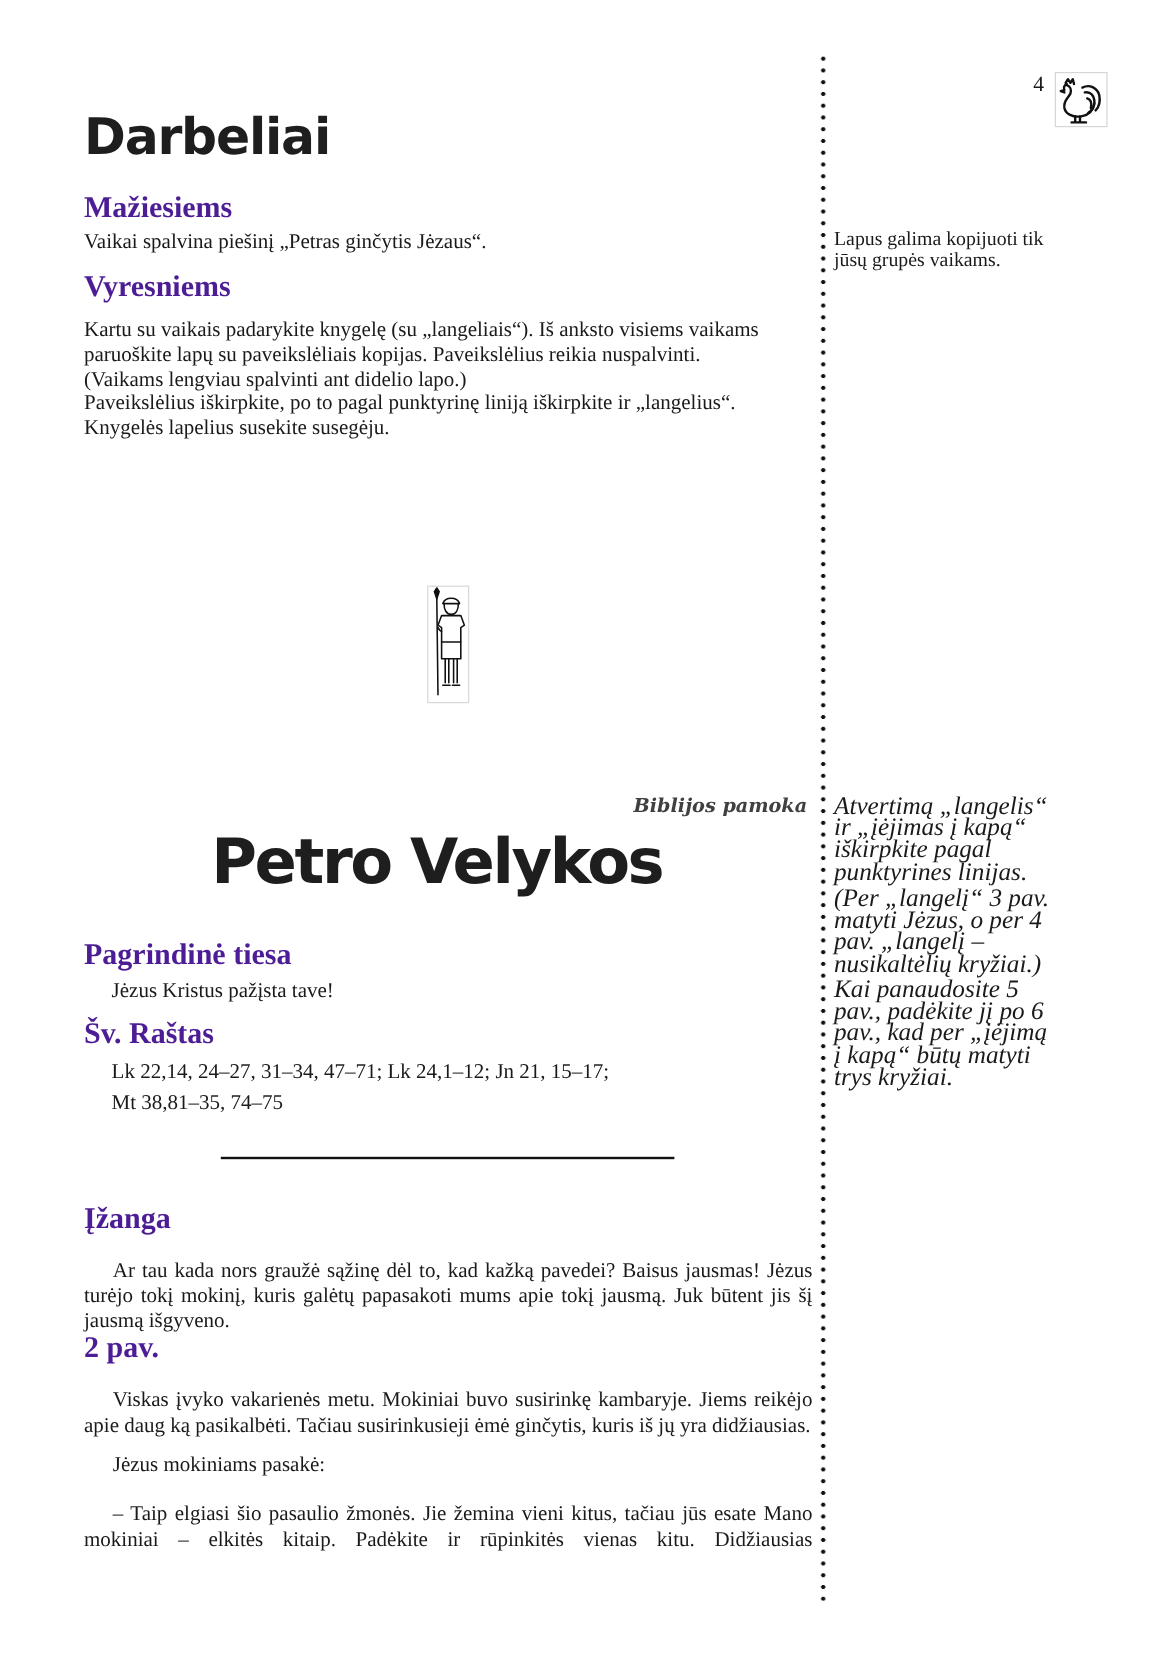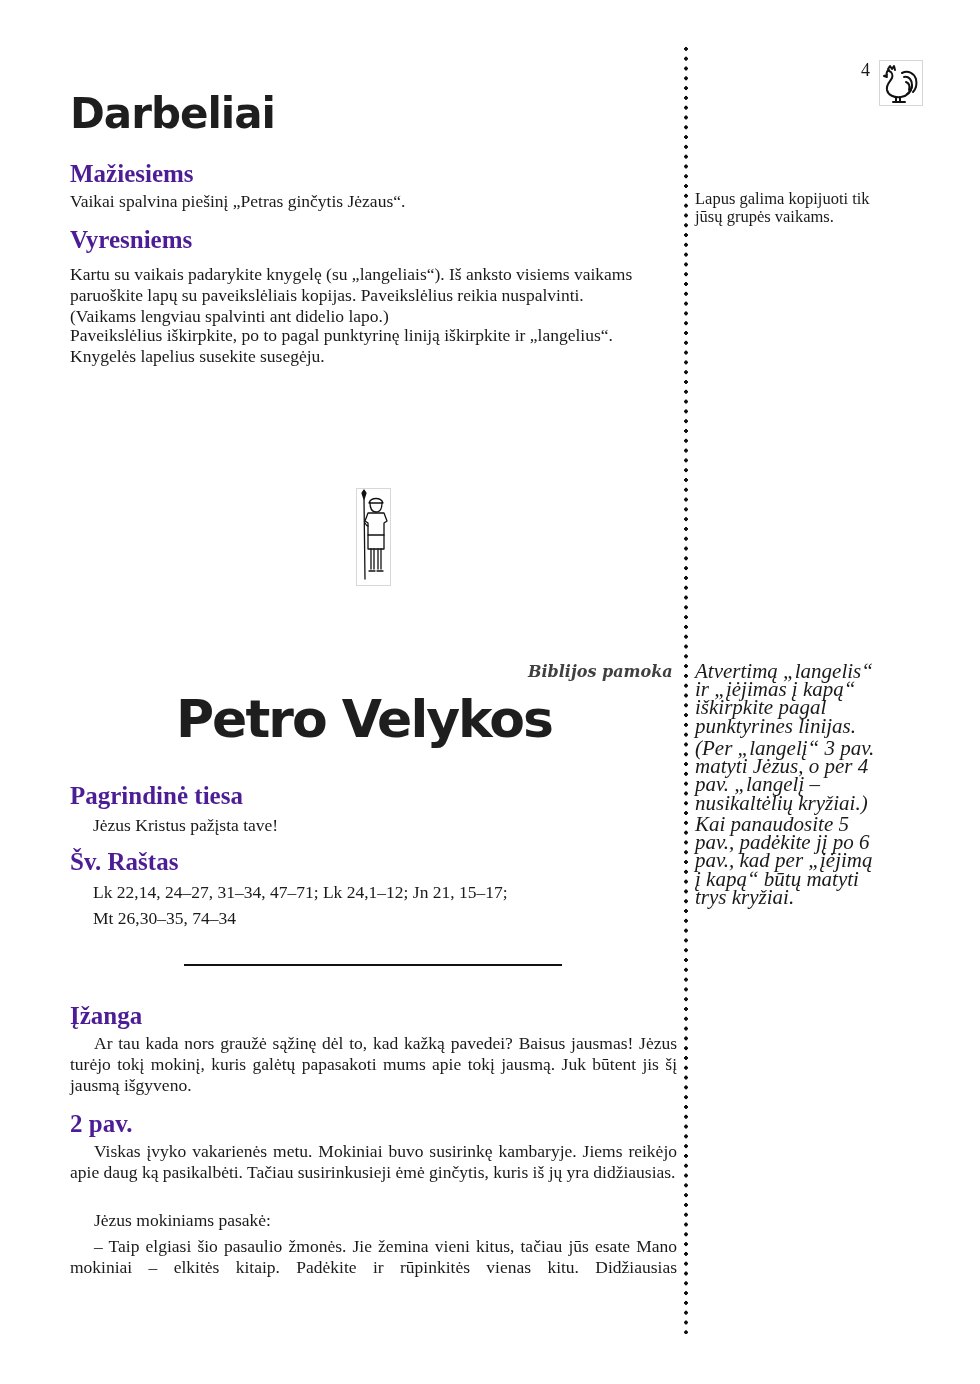--- a/index.html
+++ b/index.html
@@ -13,21 +13,21 @@
       color: #1e1e1e; letter-spacing: -1px;
     }
     .h2 {
       font-family: "Liberation Serif", serif; font-weight: bold;
       font-size: 25px; line-height: 28px; color: #4c1d95;
     }
     .body {
       font-family: "Liberation Serif", serif; font-size: 17.5px;
       line-height: 21px; color: #1a1a1a;
     }
-    .just { text-align: justify; text-align-last: left; }
+    .just { text-align: justify; text-align-last: left; margin-top: 15px; }
     .indent { text-indent: 24px; }
     .side {
       font-family: "Liberation Serif", serif; font-size: 16.5px;
       line-height: 18px; color: #1a1a1a;
     }
     .side-it { font-style: italic; font-size: 21px; line-height: 18.2px; }
     .dotted-rule {
       position: absolute; left: 684px; top: 44px; width: 4px; height: 1290px;
       background-image: radial-gradient(circle, #111 1.6px, transparent 1.8px);
       background-size: 4px 9.8px; background-repeat: repeat-y;
@@ -89,21 +89,21 @@
 
 <div class="abs" style="left:528px; top:662px; font-family:'DejaVu Serif', serif; font-style:italic; font-weight:bold; font-size:16px; color:#404040;">Biblijos pamoka</div>
 
 <div class="abs title-hand" style="left:176px; top:680px; font-size:52px; line-height:78px; letter-spacing:-2px;">Petro Velykos</div>
 
 <div class="abs h2" style="left:70px; top:782px;">Pagrindinė tiesa</div>
 <div class="abs body" style="left:93px; top:815px;">Jėzus Kristus pažįsta tave!</div>
 
 <div class="abs h2" style="left:70px; top:848px;">Šv. Raštas</div>
 <div class="abs body" style="left:93px; top:882px;">Lk 22,14, 24–27, 31–34, 47–71; Lk 24,1–12; Jn 21, 15–17;</div>
-<div class="abs body" style="left:93px; top:908px;">Mt 26,30–35, 74–34</div>
+<div class="abs body" style="left:93px; top:908px;">Mt 38,81–35, 74–75</div>
 
 <div class="sep"></div>
 
 <div class="abs h2" style="left:70px; top:1002px;">Įžanga</div>
 <div class="abs body just indent" style="left:70px; top:1033px; width:607px;">Ar tau kada nors graužė sąžinę dėl to, kad kažką pavedei? Baisus jausmas! Jėzus turėjo tokį mokinį, kuris galėtų papasakoti mums apie tokį jausmą. Juk būtent jis šį jausmą išgyveno.</div>
 
 <div class="abs h2" style="left:70px; top:1110px;">2 pav.</div>
 <div class="abs body just indent" style="left:70px; top:1141px; width:607px;">Viskas įvyko vakarienės metu. Mokiniai buvo susirinkę kambaryje. Jiems reikėjo apie daug ką pasikalbėti. Tačiau susirinkusieji ėmė ginčytis, kuris iš jų yra didžiausias.</div>
 <div class="abs body indent" style="left:70px; top:1210px; width:607px;">Jėzus mokiniams pasakė:</div>
 <div class="abs body just indent" style="left:70px; top:1236px; width:607px; text-align-last: justify;">– Taip elgiasi šio pasaulio žmonės. Jie žemina vieni kitus, tačiau jūs esate Mano mokiniai – elkitės kitaip. Padėkite ir rūpinkitės vienas kitu. Didžiausias</div>

